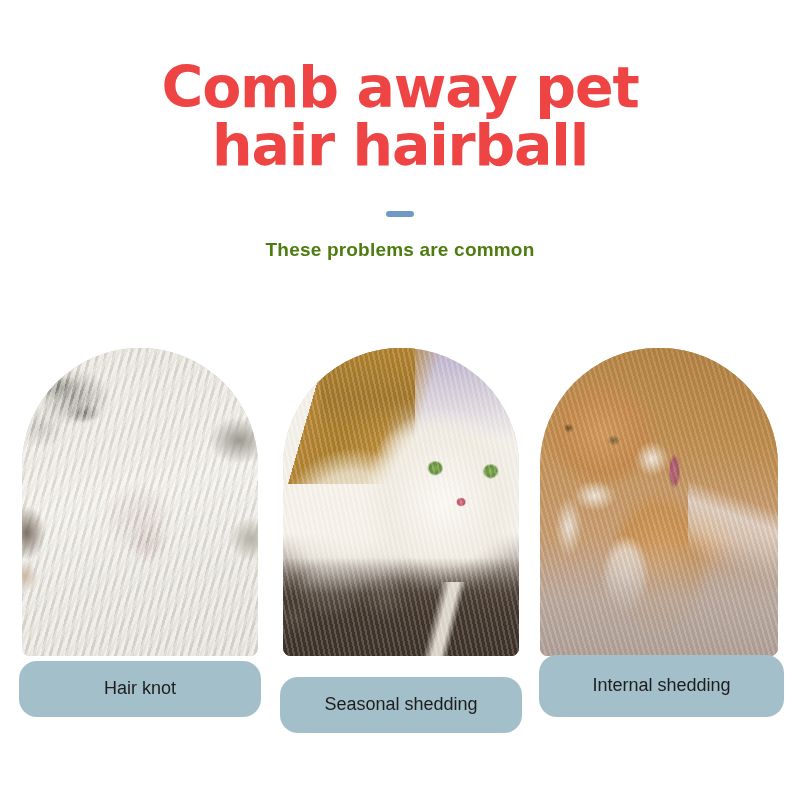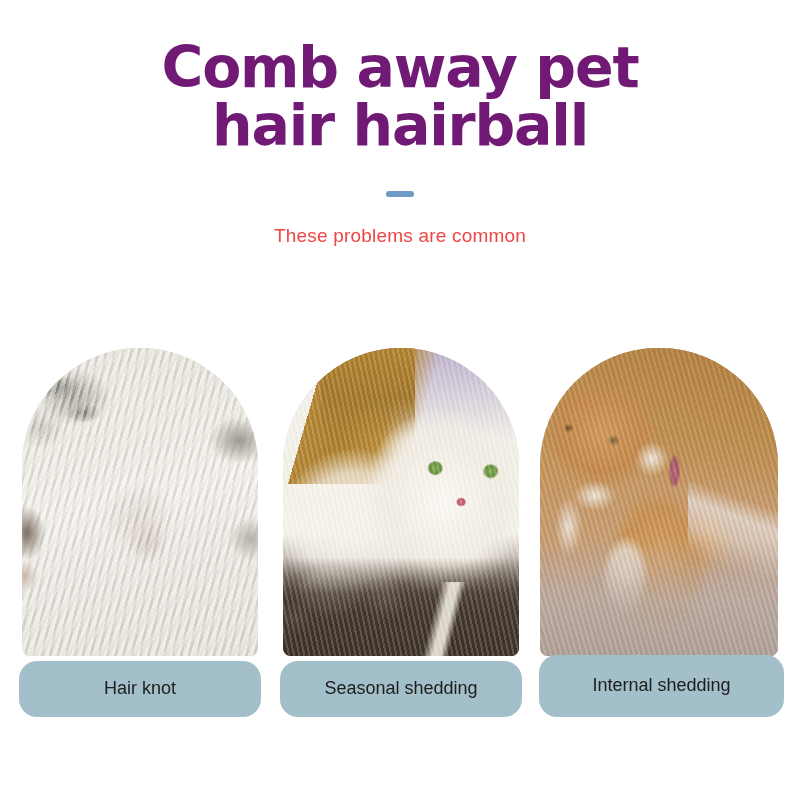--- a/index.html
+++ b/index.html
@@ -16,55 +16,55 @@
   }
 
   
   .header {
     position: absolute;
     top: 0; left: 0;
     width: 800px;
     text-align: center;
   }
   .headline {
-    margin: 12px;
-    padding-top: 26px;
+    margin: 0;
+    padding-top: 58px;
     font-family: "DejaVu Sans", sans-serif;
     font-size: 57px;
     font-weight: 700;
     line-height: 1.02;
     letter-spacing: -1.2px;
-    color: #701a75;
+    color: #ef4444;
     -webkit-font-smoothing: antialiased;
   }
   .headline-line {
     display: block;
   }
 
   .divider-wrap {
     width: 800px;
     text-align: center;
     margin-top: 29px;
   }
   .divider {
     display: inline-block;
     width: 28px;
     height: 6px;
     border-radius: 3px;
     background: #6f9ac5;
   }
 
   .subtitle {
-    margin: 8px;
+    margin: 2px;
     padding-top: 16px;
     font-family: "Liberation Sans", sans-serif;
     font-size: 19px;
-    font-weight: 400;
+    font-weight: 700;
     letter-spacing: 0.2px;
-    color: #ef4444;
+    color: #4d7c0f;
   }
 
   
   .cards {
     position: absolute;
     top: 348px;
     left: 0;
     width: 800px;
     height: 380px;
   }
@@ -239,21 +239,21 @@
   }
   .caption-1 {
     left: -3px;
     width: 242px;
     top: 313px;
     height: 56px;
   }
   .caption-2 {
     left: -3px;
     width: 242px;
-    top: 313px;
+    top: 329px;
     height: 56px;
   }
   .caption-3 {
     left: -1px;
     width: 245px;
     top: 307px;
     height: 62px;
   }
   .caption-line { display: block; }
 </style>

